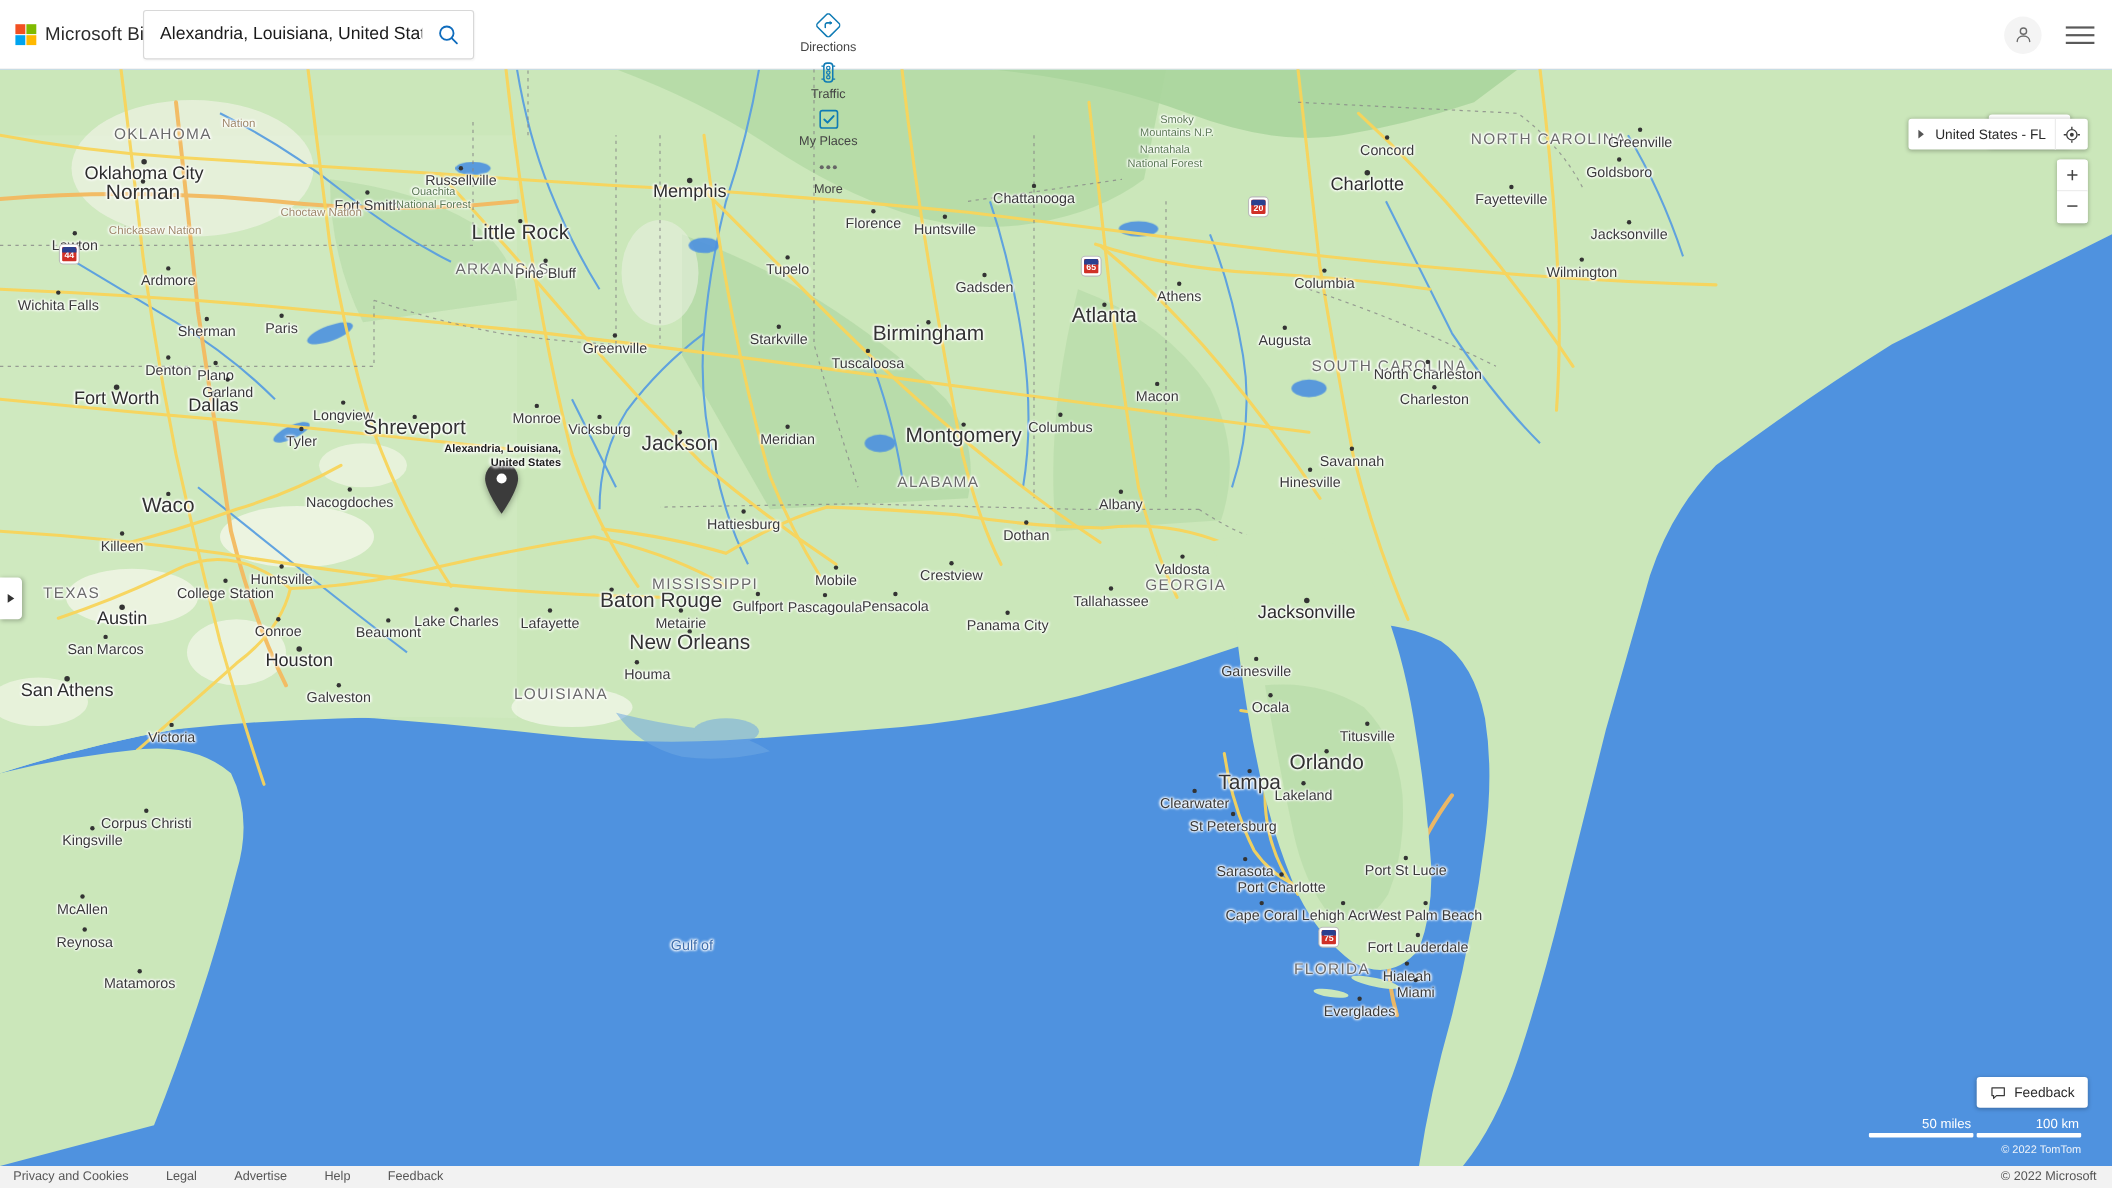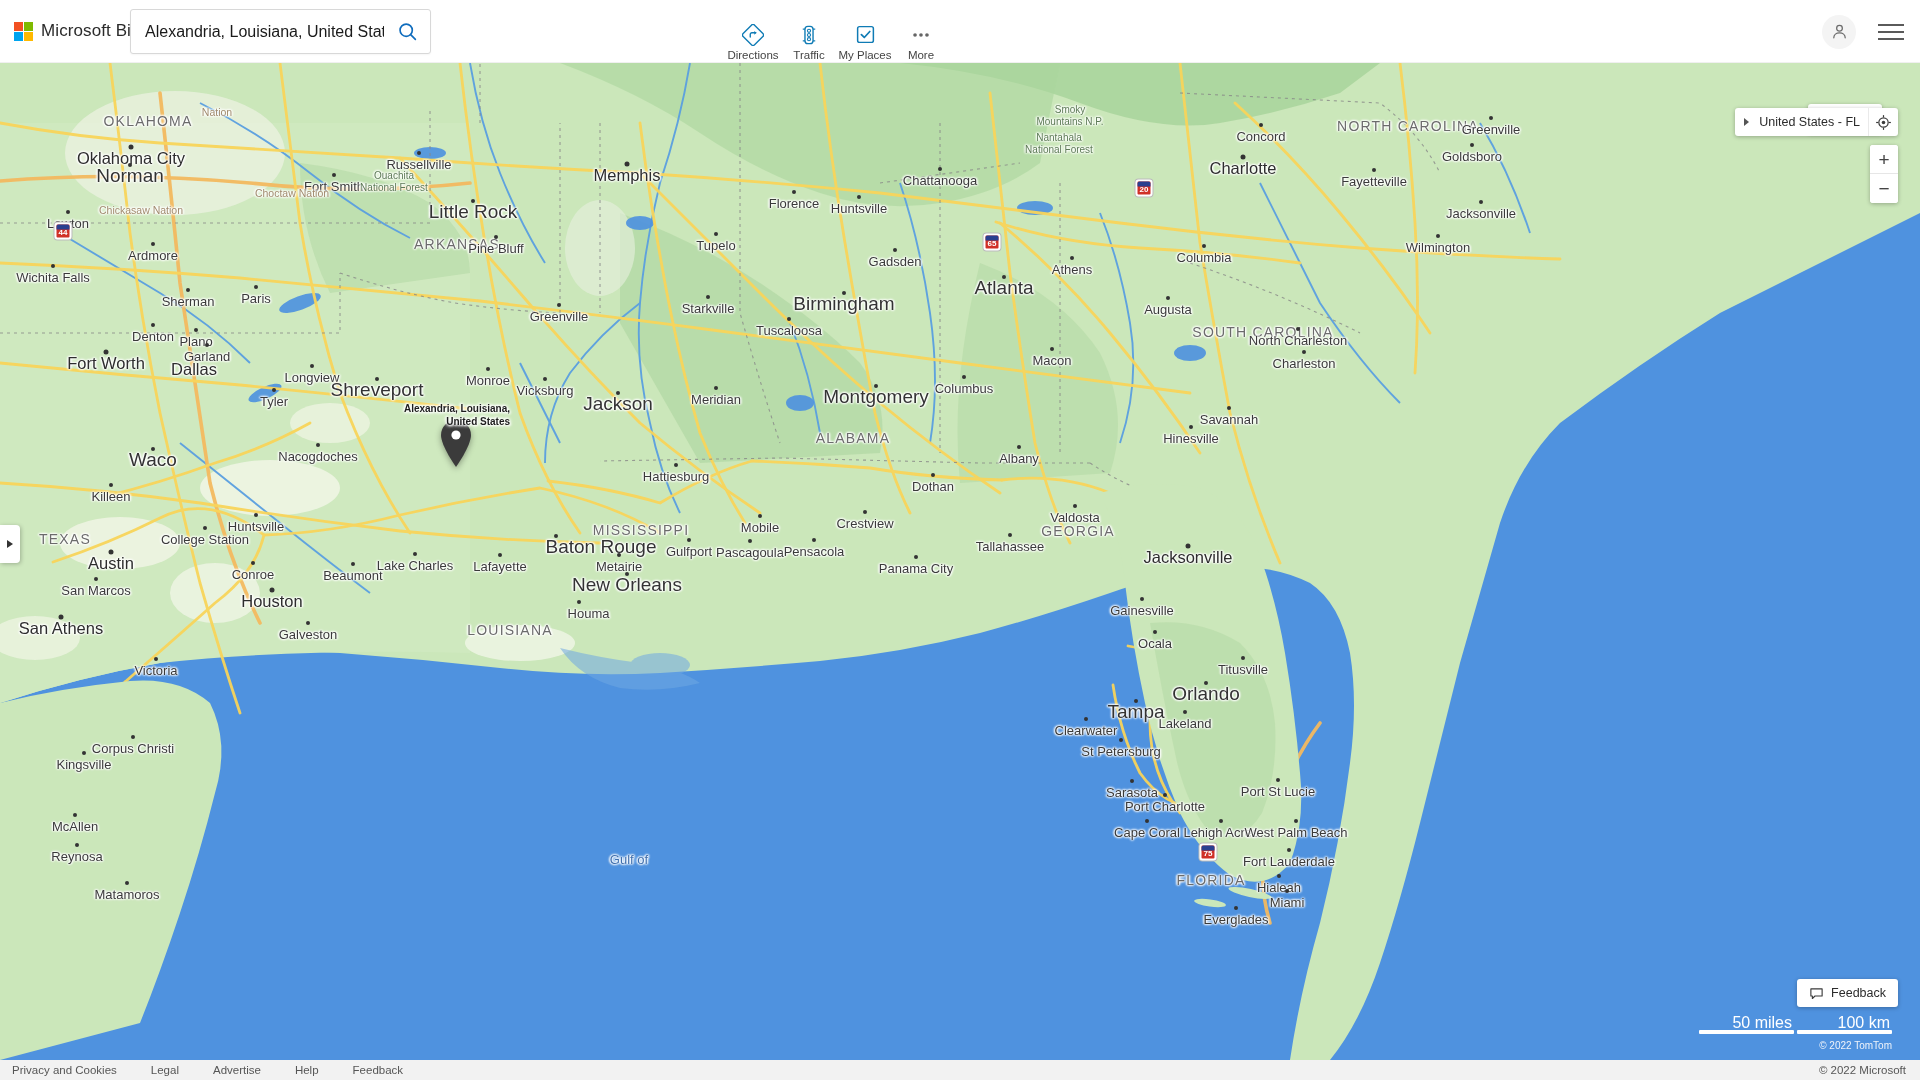--- a/index.html
+++ b/index.html
@@ -57,21 +57,21 @@
     padding-left: 14px;
     font-family: "Liberation Sans", sans-serif;
     background: transparent;
   }
   .search-btn {
     width: 46px; height: 43px;
     display: flex; align-items: center; justify-content: center;
     background: transparent; border: none; cursor: pointer;
   }
 
-  .tools { position: absolute; left: 725px; top: 18px; display: flex; }
+  .tools { position: absolute; left: 725px; top: 6px; display: flex; flex-direction: column; }
   .tool {
     width: 56px;
     display: flex; flex-direction: column; align-items: center;
     gap: 3px; cursor: pointer; padding-top: 5px;
     text-decoration: none;
   }
   .tool .ticon { height: 23px; display: flex; align-items: center; justify-content: center; }
   .tool .tlabel { font-size: 11.5px; color: #444; white-space: nowrap; }
 
   .header-right {
@@ -240,21 +240,21 @@
   .scalebar {
     position: absolute; right: 28px; bottom: 26px;
     z-index: 20; display: flex; gap: 3px; align-items: flex-start;
   }
   .sb-unit { position: relative; height: 18px; }
   .sb-bar {
     height: 4px; background: #fff; border-radius: 1px;
     position: absolute; bottom: 0; left: 0; right: 0;
   }
   .sb-txt {
-    font-size: 16px; color: #fff; position: absolute; right: 2px; top: -2px;
+    font-size: 12px; color: #fff; position: absolute; right: 2px; top: -2px;
     white-space: nowrap;
   }
   .attribution {
     position: absolute; right: 28px; bottom: 9px;
     font-size: 10px; color: #eef3fa; z-index: 20; white-space: nowrap;
   }
 
   
   .footer {
     position: absolute; bottom: 0; left: 0;

